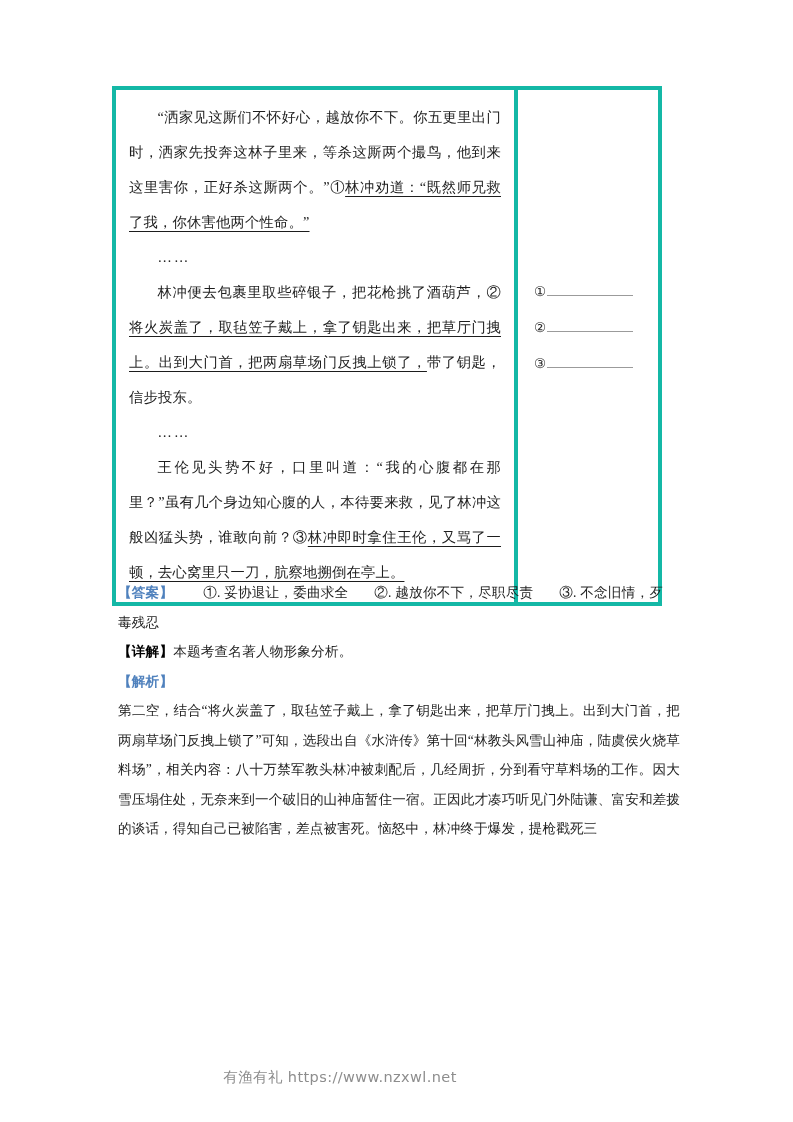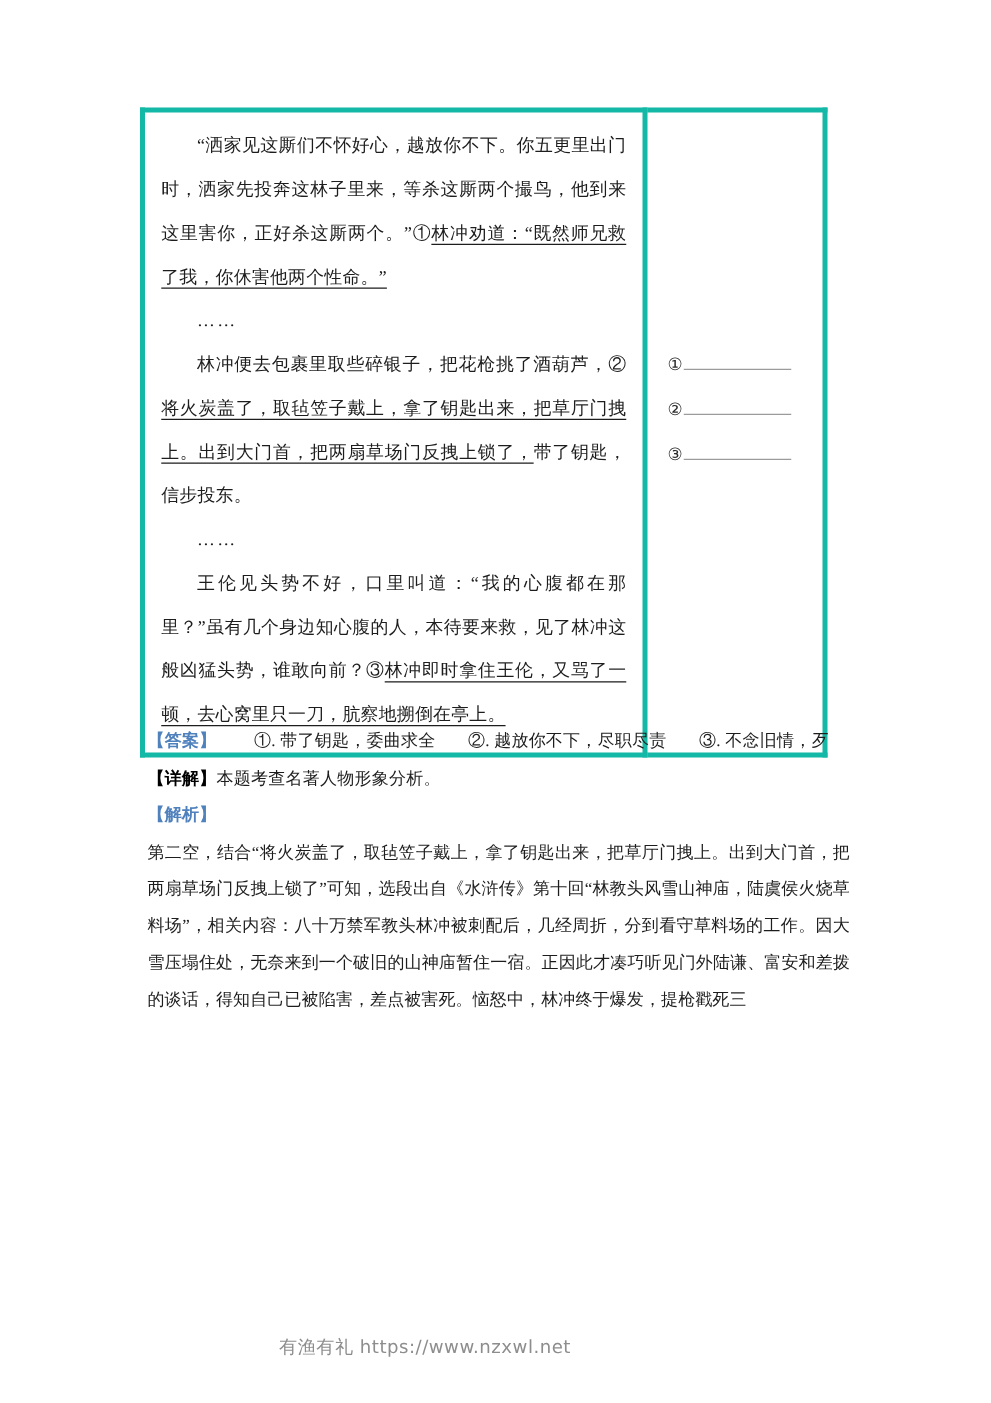--- a/index.html
+++ b/index.html
@@ -178,22 +178,23 @@
             <span class="blank-line"></span>
           </div>
         </div>
       </td>
     </tr>
   </tbody>
     </table>
 
   <div class="body-block">
 
-    <div class="line"><span class="tag-blue">【答案】</span><span class="gap-1"></span><span class="ans-item">①. 带了钥匙，委曲求全</span><span class="gap-2"></span><span class="ans-item">②. 越放你不下，尽职尽责</span><span class="gap-2"></span><span class="ans-item">③. 不念旧情，歹</span></div>
-
+    <div class="line"><span class="tag-blue">【答案】</span><span class="gap-1"></span><span class="ans-item">①. 妥协退让，委曲求全</span><span class="gap-2"></span><span class="ans-item">②. 越放你不下，尽职尽责</span><span class="gap-2"></span><span class="ans-item">③. 不念旧情，歹</span></div>
+
+    <div class="line">毒残忍</div>
 
     <div class="line"><span class="tag-bold">【详解】</span><span>本题考查名著人物形象分析。</span></div>
 
     <div class="line"><span class="tag-blue">【解析】</span></div>
 
 
     <p class="para">第二空，结合“将火炭盖了，取毡笠子戴上，拿了钥匙出来，把草厅门拽上。出到大门首，把两扇草场门反拽上锁了”可知，选段出自《水浒传》第十回“林教头风雪山神庙，陆虞侯火烧草料场”，相关内容：八十万禁军教头林冲被刺配后，几经周折，分到看守草料场的工作。因大雪压塌住处，无奈来到一个破旧的山神庙暂住一宿。正因此才凑巧听见门外陆谦、富安和差拨的谈话，得知自己已被陷害，差点被害死。恼怒中，林冲终于爆发，提枪戳死三</p>
 
   </div>
 

